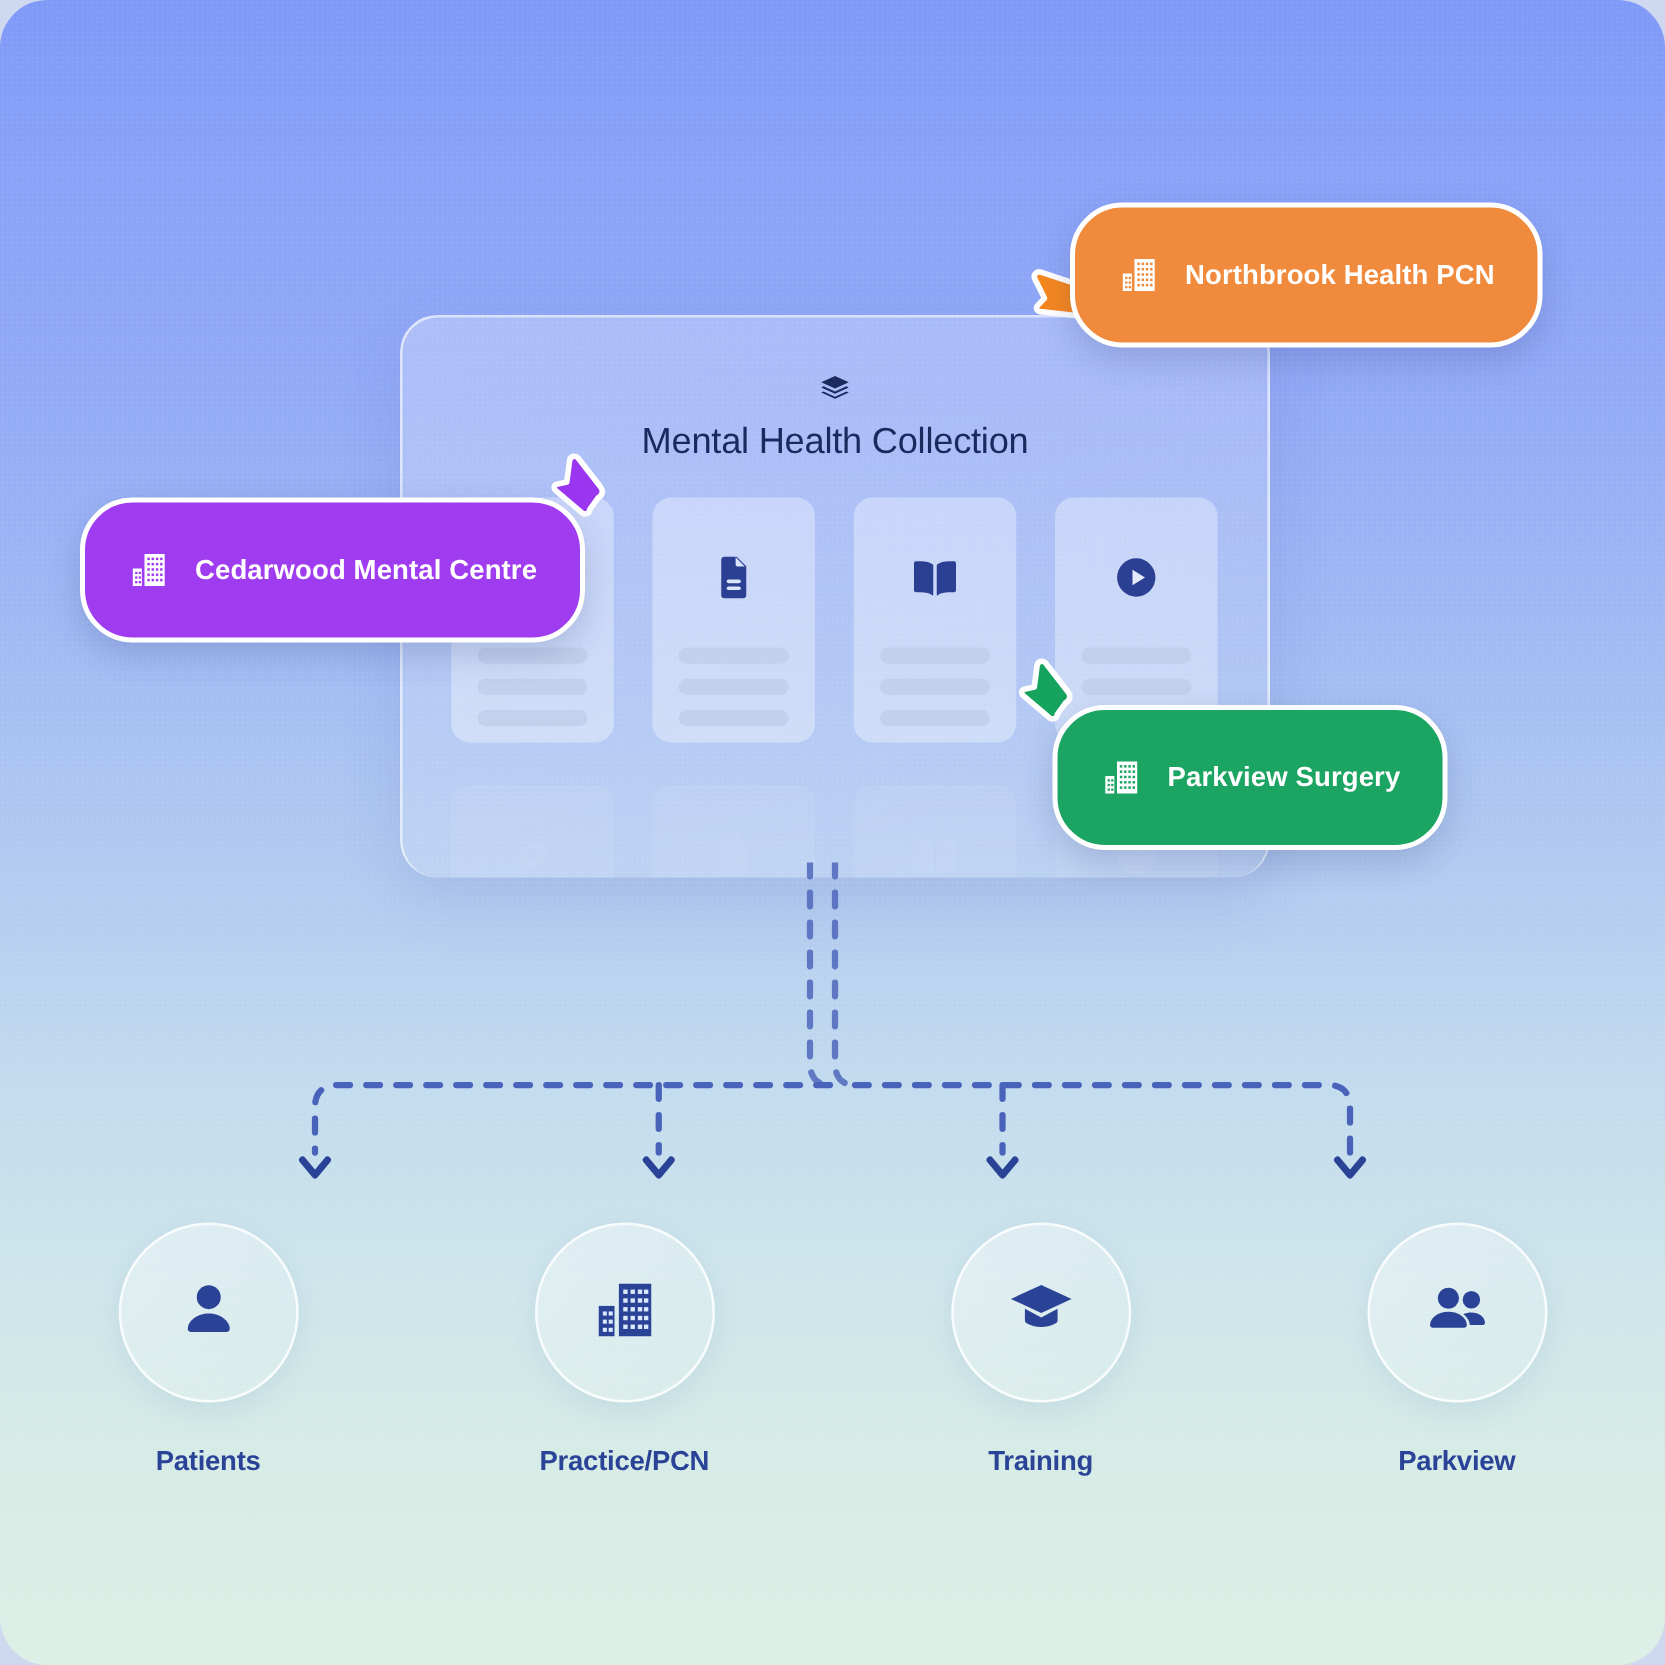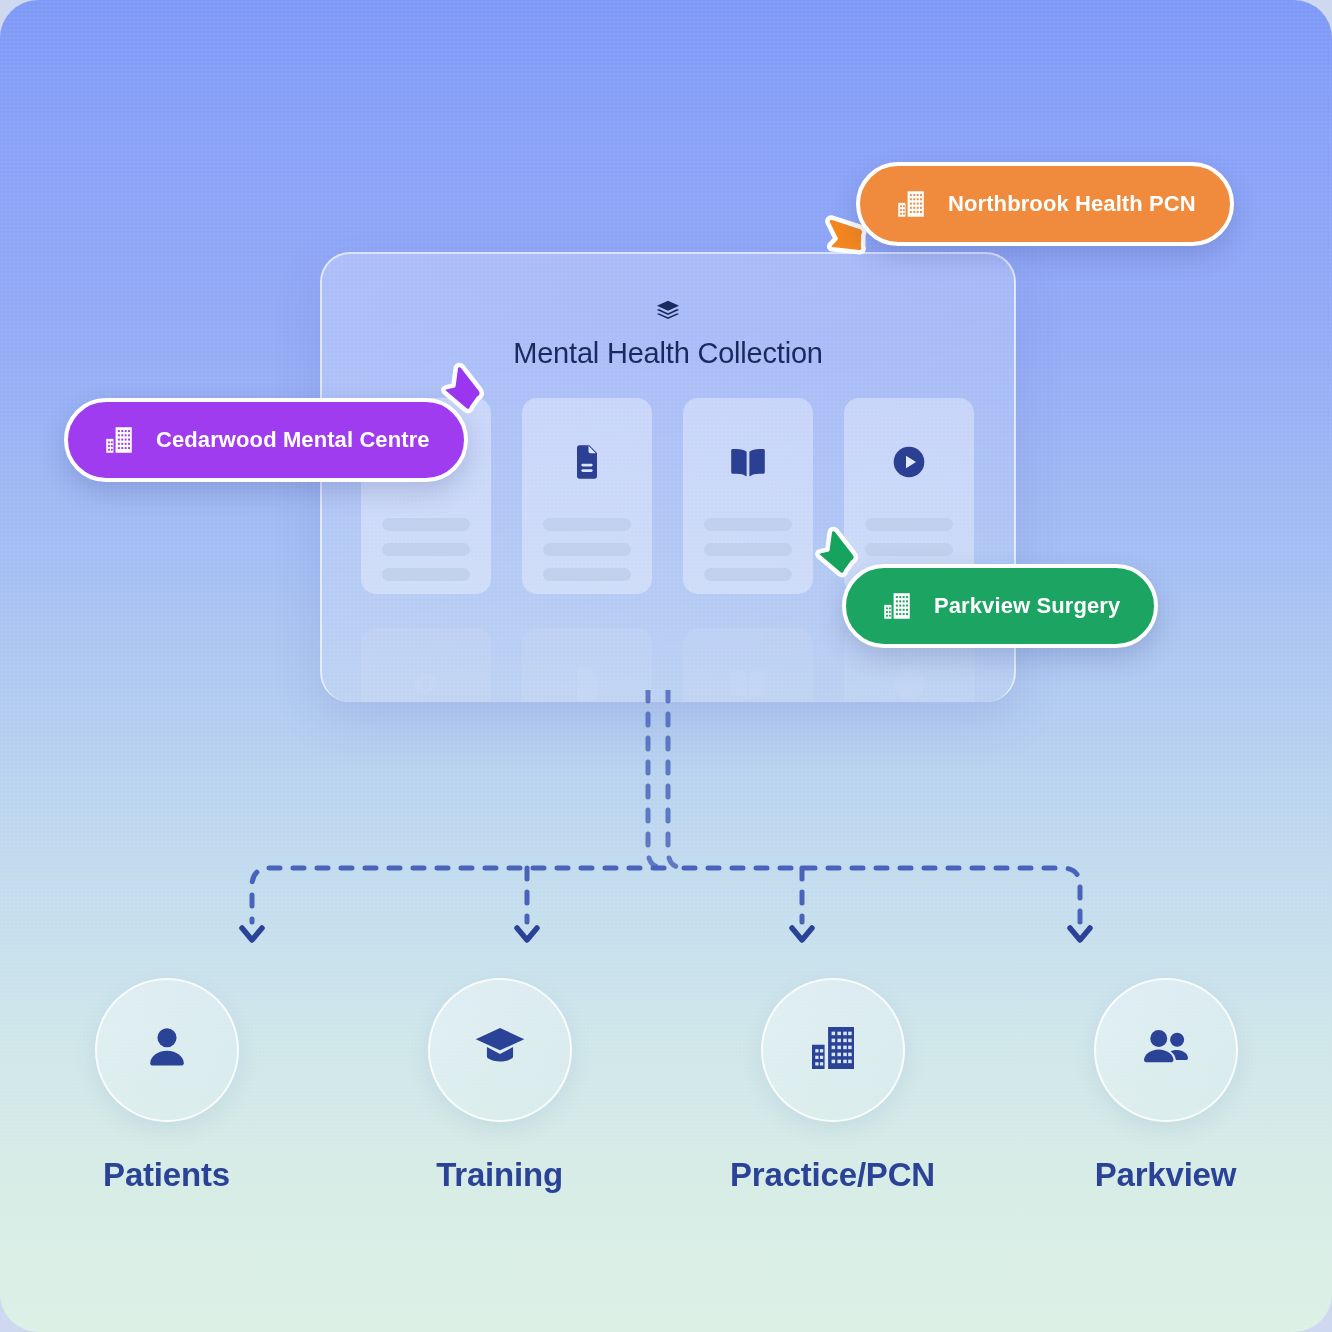--- a/index.html
+++ b/index.html
@@ -72,21 +72,21 @@
   .card .ln.w3{width:100%;}
 
   
   .cards.ghost{top:374px;opacity:.34;}
   .cards.ghost .card{height:120px;background:rgba(255,255,255,.22);}
   .cards.ghost .c-ico{top:36px;color:rgba(214,226,250,.85);}
 
   
   .badge{
     position:absolute;display:flex;align-items:center;gap:20px;
-    height:76px;padding:0 34px;border-radius:42px;
+    height:76px;padding:16px 34px;border-radius:42px;
     border:4px solid #ffffff;
     color:#fff;font-size:22px;font-weight:bold;letter-spacing:.1px;
     box-shadow:0 10px 26px rgba(40,55,120,.20);
     white-space:nowrap;
   }
   .badge svg{display:block;flex:none;}
   .badge.orange{left:856px;top:162px;background:#f08a3c;}
   .badge.purple{left:64px;top:398px;background:#a03cf0;}
   .badge.green {left:842px;top:564px;background:#1ba462;text-align:center;}
 
@@ -105,21 +105,21 @@
   .node{flex:1;display:flex;flex-direction:column;align-items:center;}
   .node-circle{
     width:140px;height:140px;border-radius:50%;
     background:linear-gradient(150deg, rgba(255,255,255,.42), rgba(255,255,255,.12));
     border:2px solid rgba(255,255,255,.80);
     display:flex;align-items:center;justify-content:center;
     color:#2b4397;
     box-shadow:0 8px 22px rgba(70,95,175,.10);
   }
   .node-label{
-    margin-top:34px;color:#2b4397;font-size:33px;font-weight:bold;
+    margin-top:34px;color:#2b4397;font-size:22px;font-weight:bold;
     letter-spacing:-.2px;
   }
 </style>
 </head>
 <body>
 
 <div id="stage">
 
   <div class="panel">
 
@@ -394,32 +394,20 @@
           </svg>
         </span>
       </div>
       <div class="node-label">Patients</div>
     </div>
 
     <div class="node">
       <div class="node-circle">
         <span>
           <svg width="56" height="56" viewBox="0 0 24 24" fill="#2b4397">
-            <path d="M12 3.4 1.6 8.2 12 13l10.4-4.8L12 3.4z"></path>
-            <path d="M6.4 11.6v3.9c0 .4.2.8.6 1 1.3.8 3.1 1.3 5 1.3s3.7-.5 5-1.3c.4-.2.6-.6.6-1v-3.9L12 14.6 6.4 11.6z"></path>
-          </svg>
-        </span>
-      </div>
-      <div class="node-label">Training</div>
-    </div>
-
-    <div class="node">
-      <div class="node-circle">
-        <span>
-          <svg width="56" height="56" viewBox="0 0 24 24" fill="#2b4397">
             <path d="M3 10.6h5.4V21H3z"></path>
             <path d="M9.9 3h11.1v18H9.9z"></path>
             <g fill="#dbe7fa">
               <rect x="4.4" y="12.5" width="1.4" height="1.4"></rect>
                 <rect x="6.4" y="12.5" width="1.4" height="1.4"></rect>
               <rect x="4.4" y="15.3" width="1.4" height="1.4"></rect>
                 <rect x="6.4" y="15.3" width="1.4" height="1.4"></rect>
               <rect x="4.4" y="18.1" width="1.4" height="1.4"></rect>
                 <rect x="6.4" y="18.1" width="1.4" height="1.4"></rect>
               <rect x="11.4" y="5" width="1.5" height="1.5"></rect>
@@ -445,20 +433,32 @@
             </g>
           </svg>
         </span>
       </div>
       <div class="node-label">Practice/PCN</div>
     </div>
 
     <div class="node">
       <div class="node-circle">
         <span>
+          <svg width="56" height="56" viewBox="0 0 24 24" fill="#2b4397">
+            <path d="M12 3.4 1.6 8.2 12 13l10.4-4.8L12 3.4z"></path>
+            <path d="M6.4 11.6v3.9c0 .4.2.8.6 1 1.3.8 3.1 1.3 5 1.3s3.7-.5 5-1.3c.4-.2.6-.6.6-1v-3.9L12 14.6 6.4 11.6z"></path>
+          </svg>
+        </span>
+      </div>
+      <div class="node-label">Training</div>
+    </div>
+
+    <div class="node">
+      <div class="node-circle">
+        <span>
           <svg width="58" height="58" viewBox="0 0 24 24" fill="#2b4397">
             <circle cx="9" cy="8.1" r="3.5"></circle>
             <circle cx="16.6" cy="8.6" r="2.9"></circle>
             <path d="M9 12.6c-3.4 0-6.1 2.1-6.1 4.4 0 .5.4.9.9.9h10.4c.5 0 .9-.4.9-.9 0-2.3-2.7-4.4-6.1-4.4z"></path>
             <path d="M16.6 12.8c-1 0-1.9.2-2.7.5 1.3 1 2.1 2.3 2.2 3.7h4.1c.5 0 .9-.4.9-.8 0-1.9-2-3.4-4.5-3.4z"></path>
           </svg>
         </span>
       </div>
       <div class="node-label">Parkview</div>
     </div>

